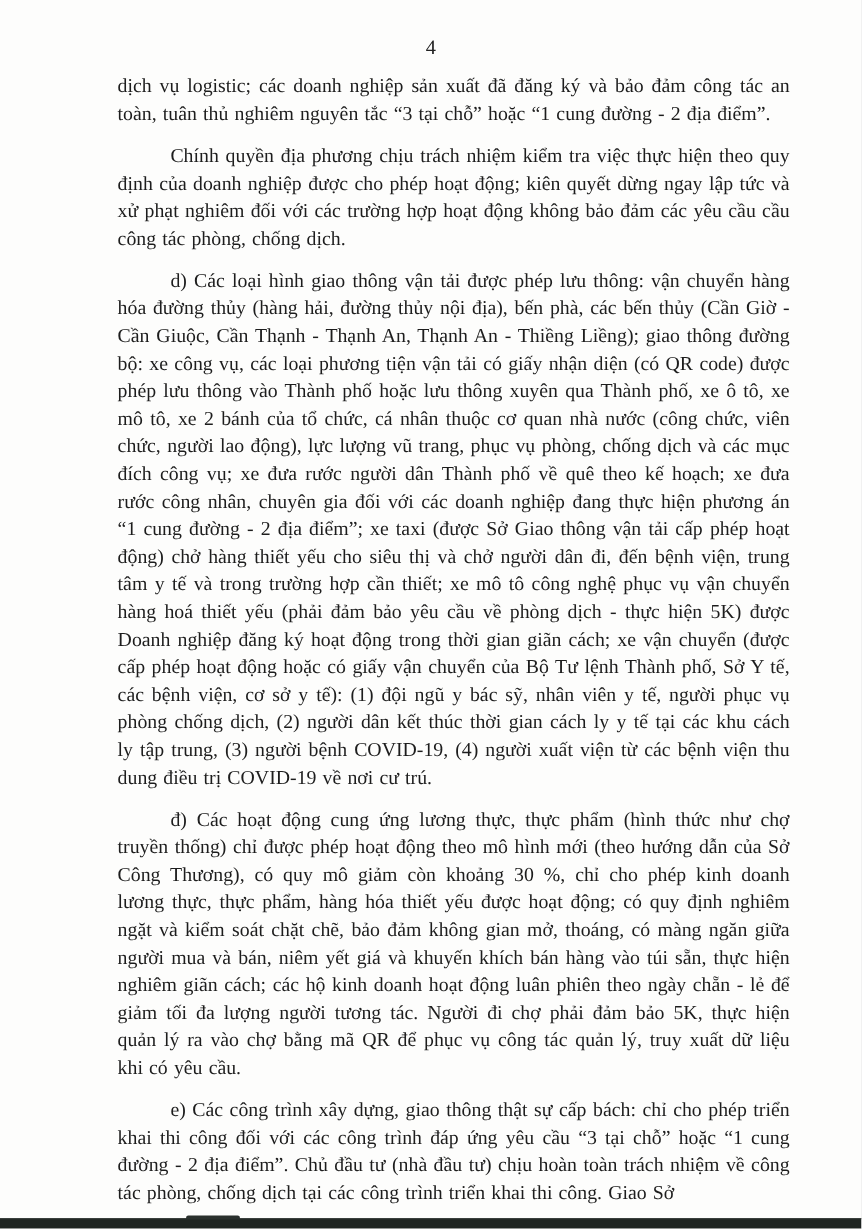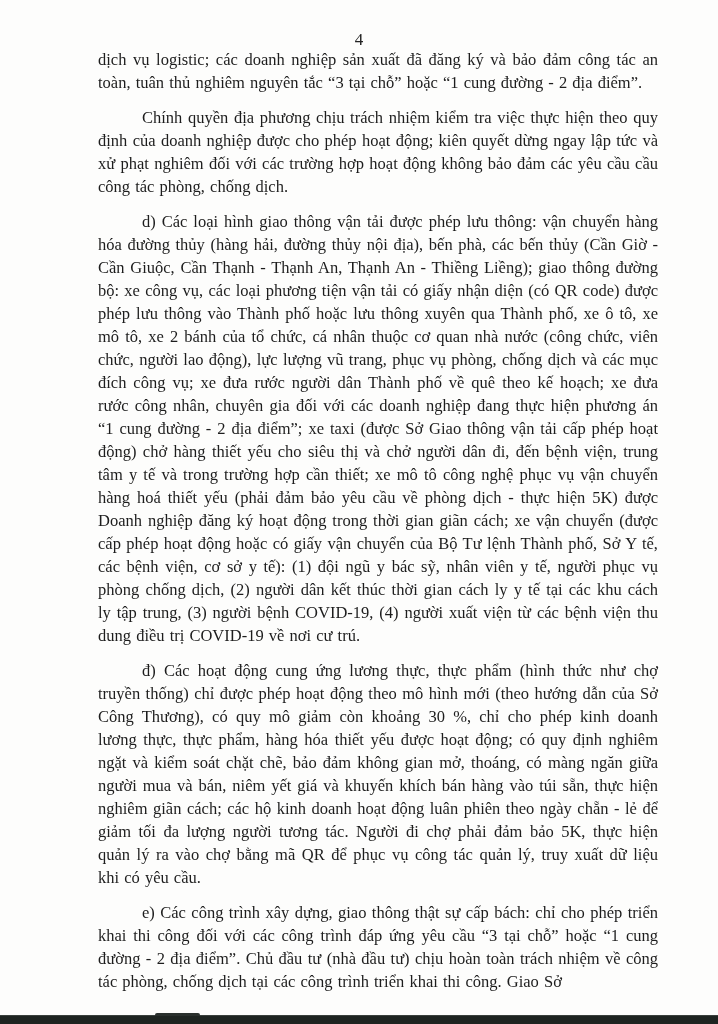--- a/index.html
+++ b/index.html
@@ -20,21 +20,21 @@
     position: absolute;
     top: 30px;
     left: 0;
     width: 100%;
     text-align: center;
     font-size: 17px;
     color: #222;
   }
   .content {
     position: absolute;
-    top: 48px;
+    top: 60px;
     left: 98px;
     width: 560px;
   }
   .para {
     font-size: 16.5px;
     line-height: 23px;
     text-align: justify;
     text-justify: inter-word;
     margin: 0 0 10px 0;
     word-spacing: 1px;

